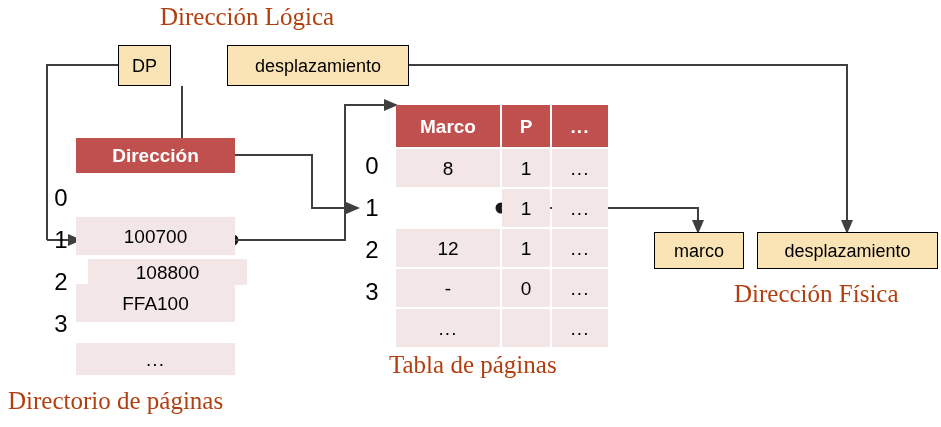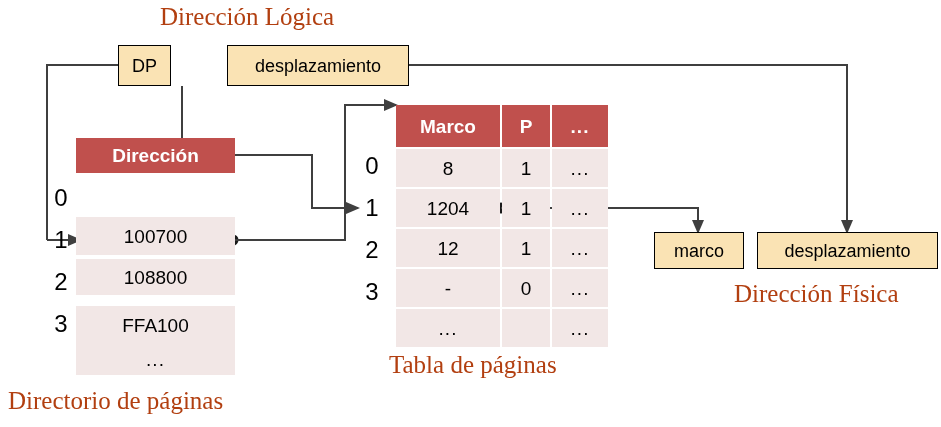--- a/index.html
+++ b/index.html
@@ -122,40 +122,39 @@
   <div class="abs field" style="left:227px; top:45px; width:182px; height:41px;">desplazamiento</div>
 
   <div class="abs row-index" style="left:47px; top:180px; width:28px; height:36px;">0</div>
   <div class="abs row-index" style="left:47px; top:222px; width:28px; height:36px;">1</div>
   <div class="abs row-index" style="left:47px; top:264px; width:28px; height:36px;">2</div>
   <div class="abs row-index" style="left:47px; top:306px; width:28px; height:36px;">3</div>
 
   <div class="abs tbl-head" style="left:76px; top:138px; width:159px; height:35px;">Dirección</div>
 
   <div class="abs tbl-cell" style="left:76px; top:217px; width:159px; height:38px;">100700</div>
-  <div class="abs tbl-cell" style="left:76px; top:259px; width:159px; height:36px;">108800</div>
-  <div class="abs tbl-cell" style="left:76px; top:306px; width:159px; height:38px;">FFA100</div>
+  <div class="abs tbl-cell" style="left:88px; top:259px; width:159px; height:26px;">108800</div>
+  <div class="abs tbl-cell" style="left:76px; top:284px; width:159px; height:38px;">FFA100</div>
   <div class="abs tbl-cell dots" style="left:76px; top:343px; width:159px; height:32px;">...</div>
 
   <div class="abs title" style="left:8px; top:388px;">Directorio de páginas</div>
 
   <div class="abs row-index" style="left:358px; top:148px; width:28px; height:36px;">0</div>
   <div class="abs row-index" style="left:358px; top:190px; width:28px; height:36px;">1</div>
   <div class="abs row-index" style="left:358px; top:232px; width:28px; height:36px;">2</div>
   <div class="abs row-index" style="left:358px; top:274px; width:28px; height:36px;">3</div>
 
   <div class="abs tbl-head" style="left:396px; top:105px; width:104px; height:42px;">Marco</div>
   <div class="abs tbl-head" style="left:502px; top:105px; width:48px; height:42px;">P</div>
   <div class="abs tbl-head dots" style="left:552px; top:105px; width:56px; height:42px;">...</div>
 
   <div class="abs tbl-cell" style="left:396px; top:149px; width:104px; height:38px;">8</div>
   <div class="abs tbl-cell" style="left:502px; top:149px; width:48px; height:38px;">1</div>
   <div class="abs tbl-cell dots" style="left:552px; top:149px; width:56px; height:38px;">...</div>
 
-  <div class="abs tbl-cell" style="left:396px; top:189px; width:104px; height:38px;">1204</div>
   <div class="abs tbl-cell" style="left:502px; top:189px; width:48px; height:38px;">1</div>
   <div class="abs tbl-cell dots" style="left:552px; top:189px; width:56px; height:38px;">...</div>
 
   <div class="abs tbl-cell" style="left:396px; top:229px; width:104px; height:38px;">12</div>
   <div class="abs tbl-cell" style="left:502px; top:229px; width:48px; height:38px;">1</div>
   <div class="abs tbl-cell dots" style="left:552px; top:229px; width:56px; height:38px;">...</div>
 
   <div class="abs tbl-cell" style="left:396px; top:269px; width:104px; height:38px;">-</div>
   <div class="abs tbl-cell" style="left:502px; top:269px; width:48px; height:38px;">0</div>
   <div class="abs tbl-cell dots" style="left:552px; top:269px; width:56px; height:38px;">...</div>

